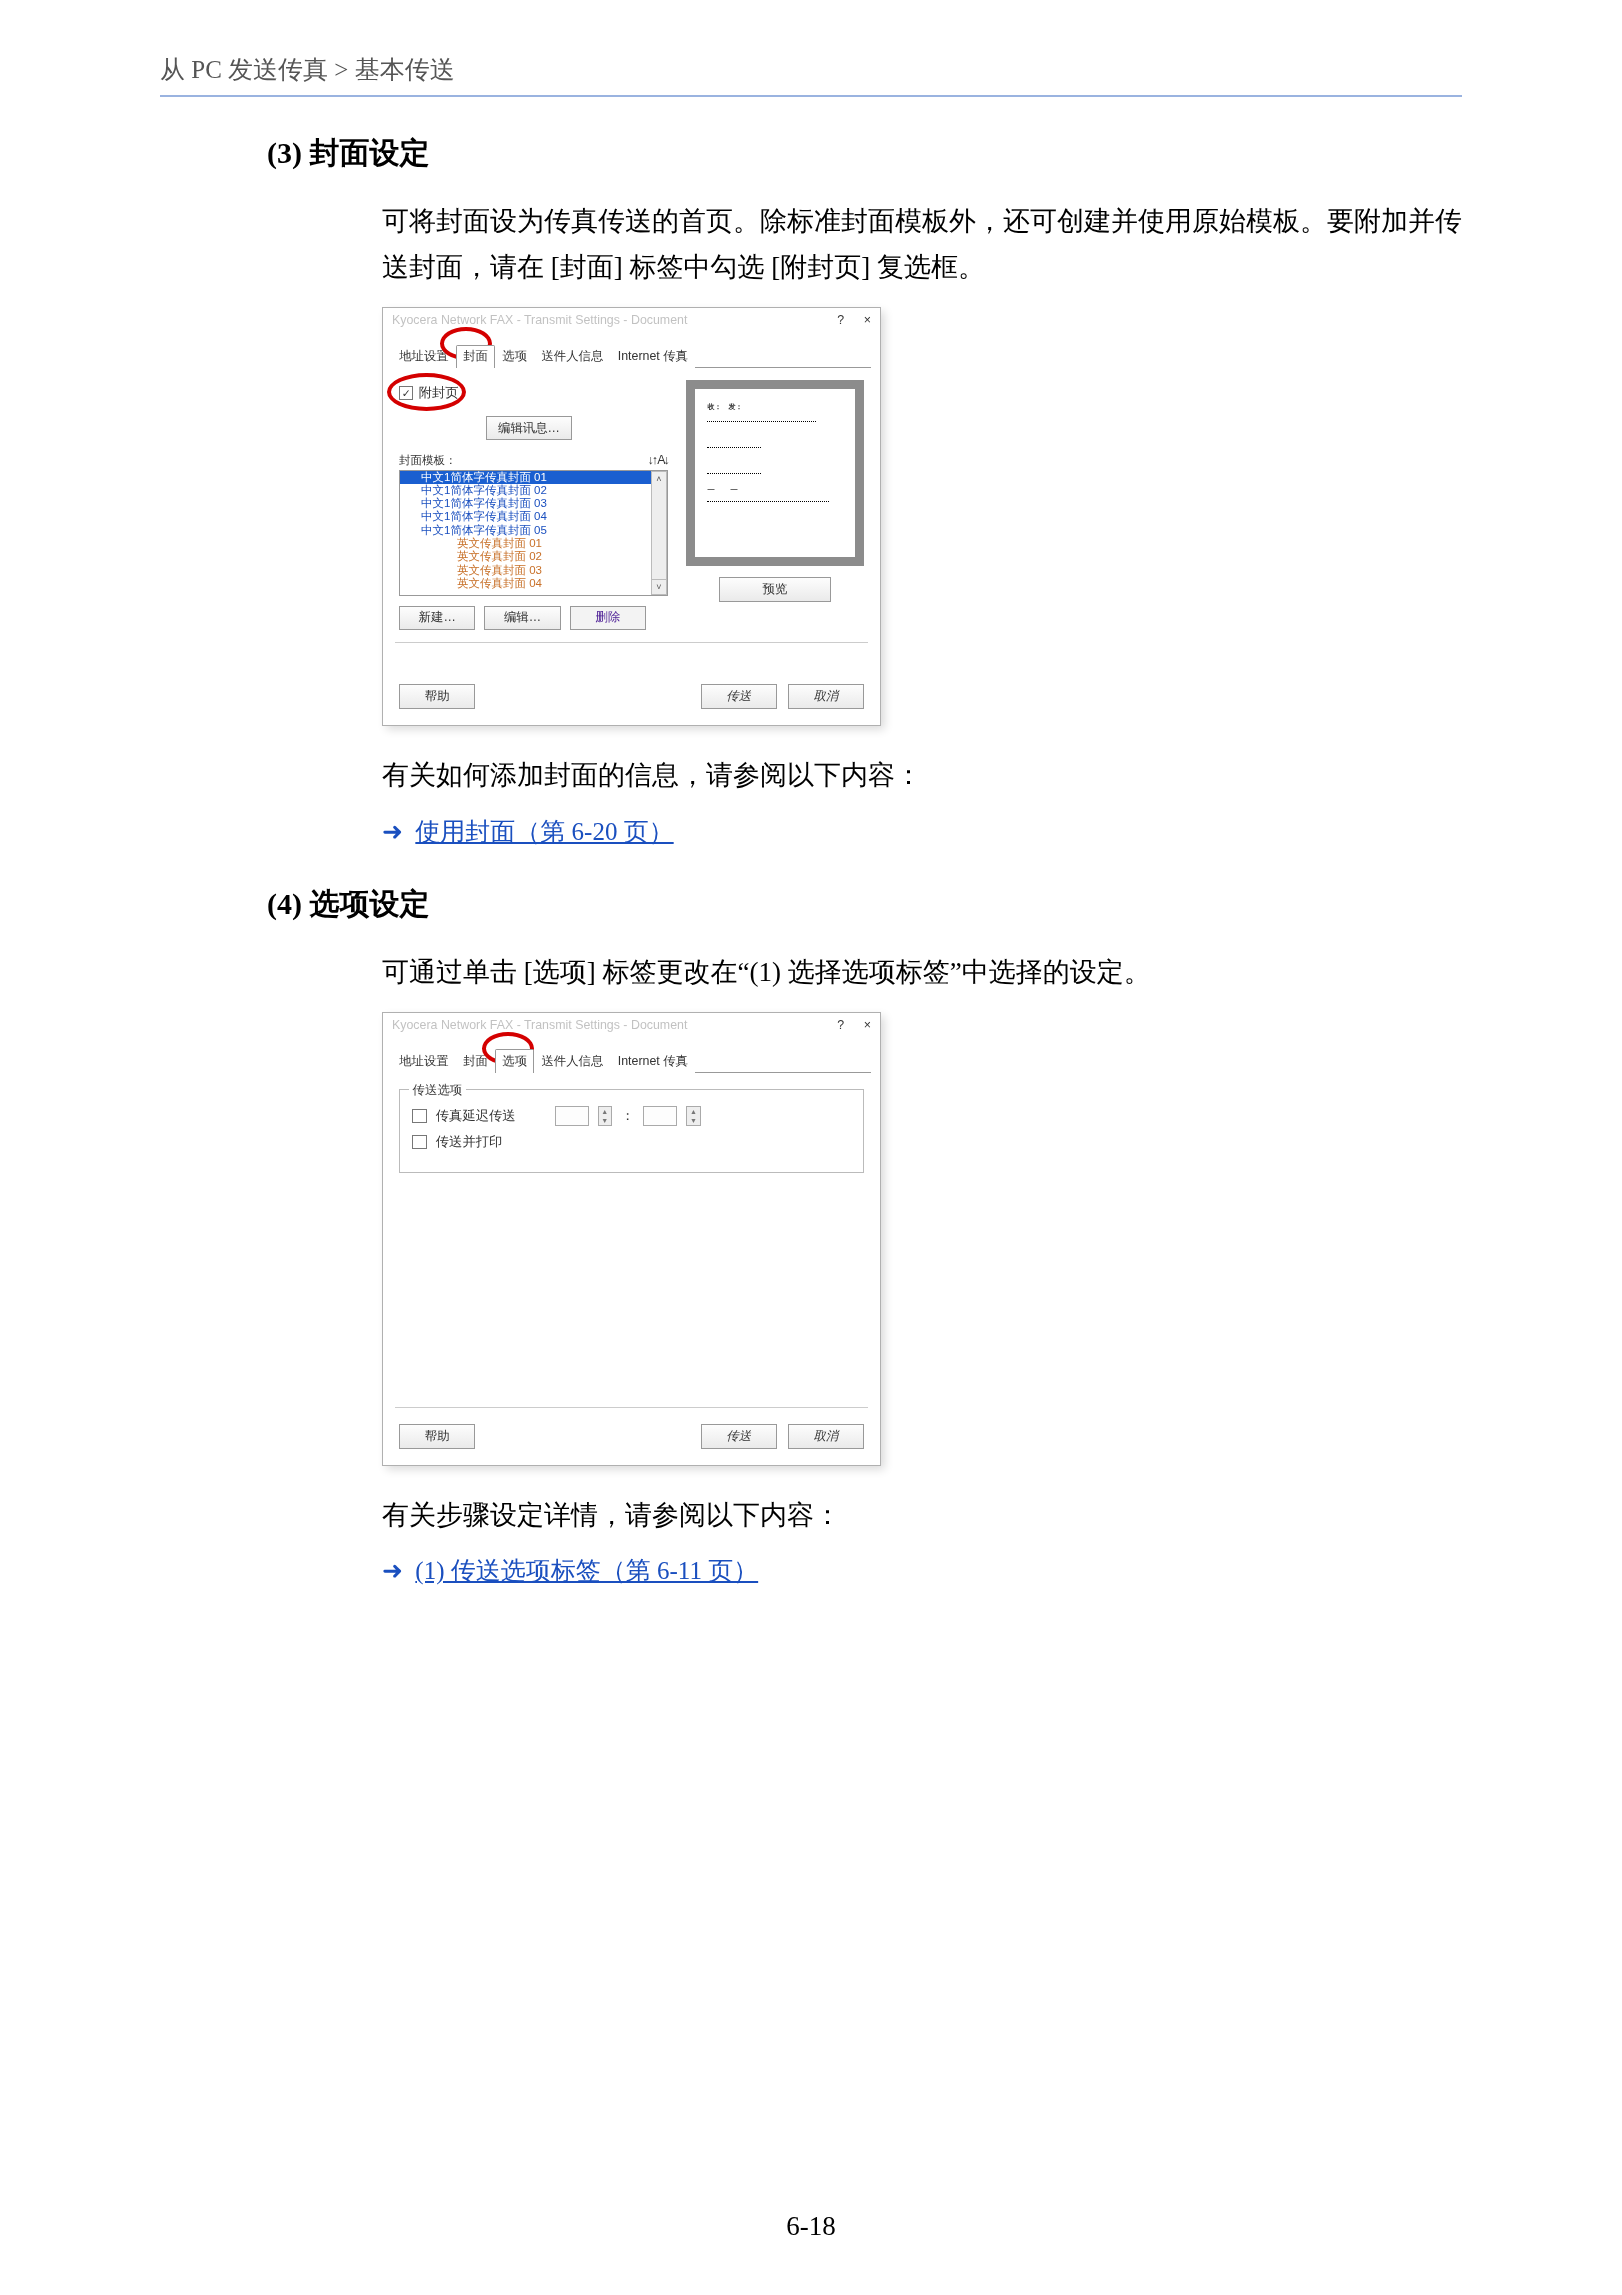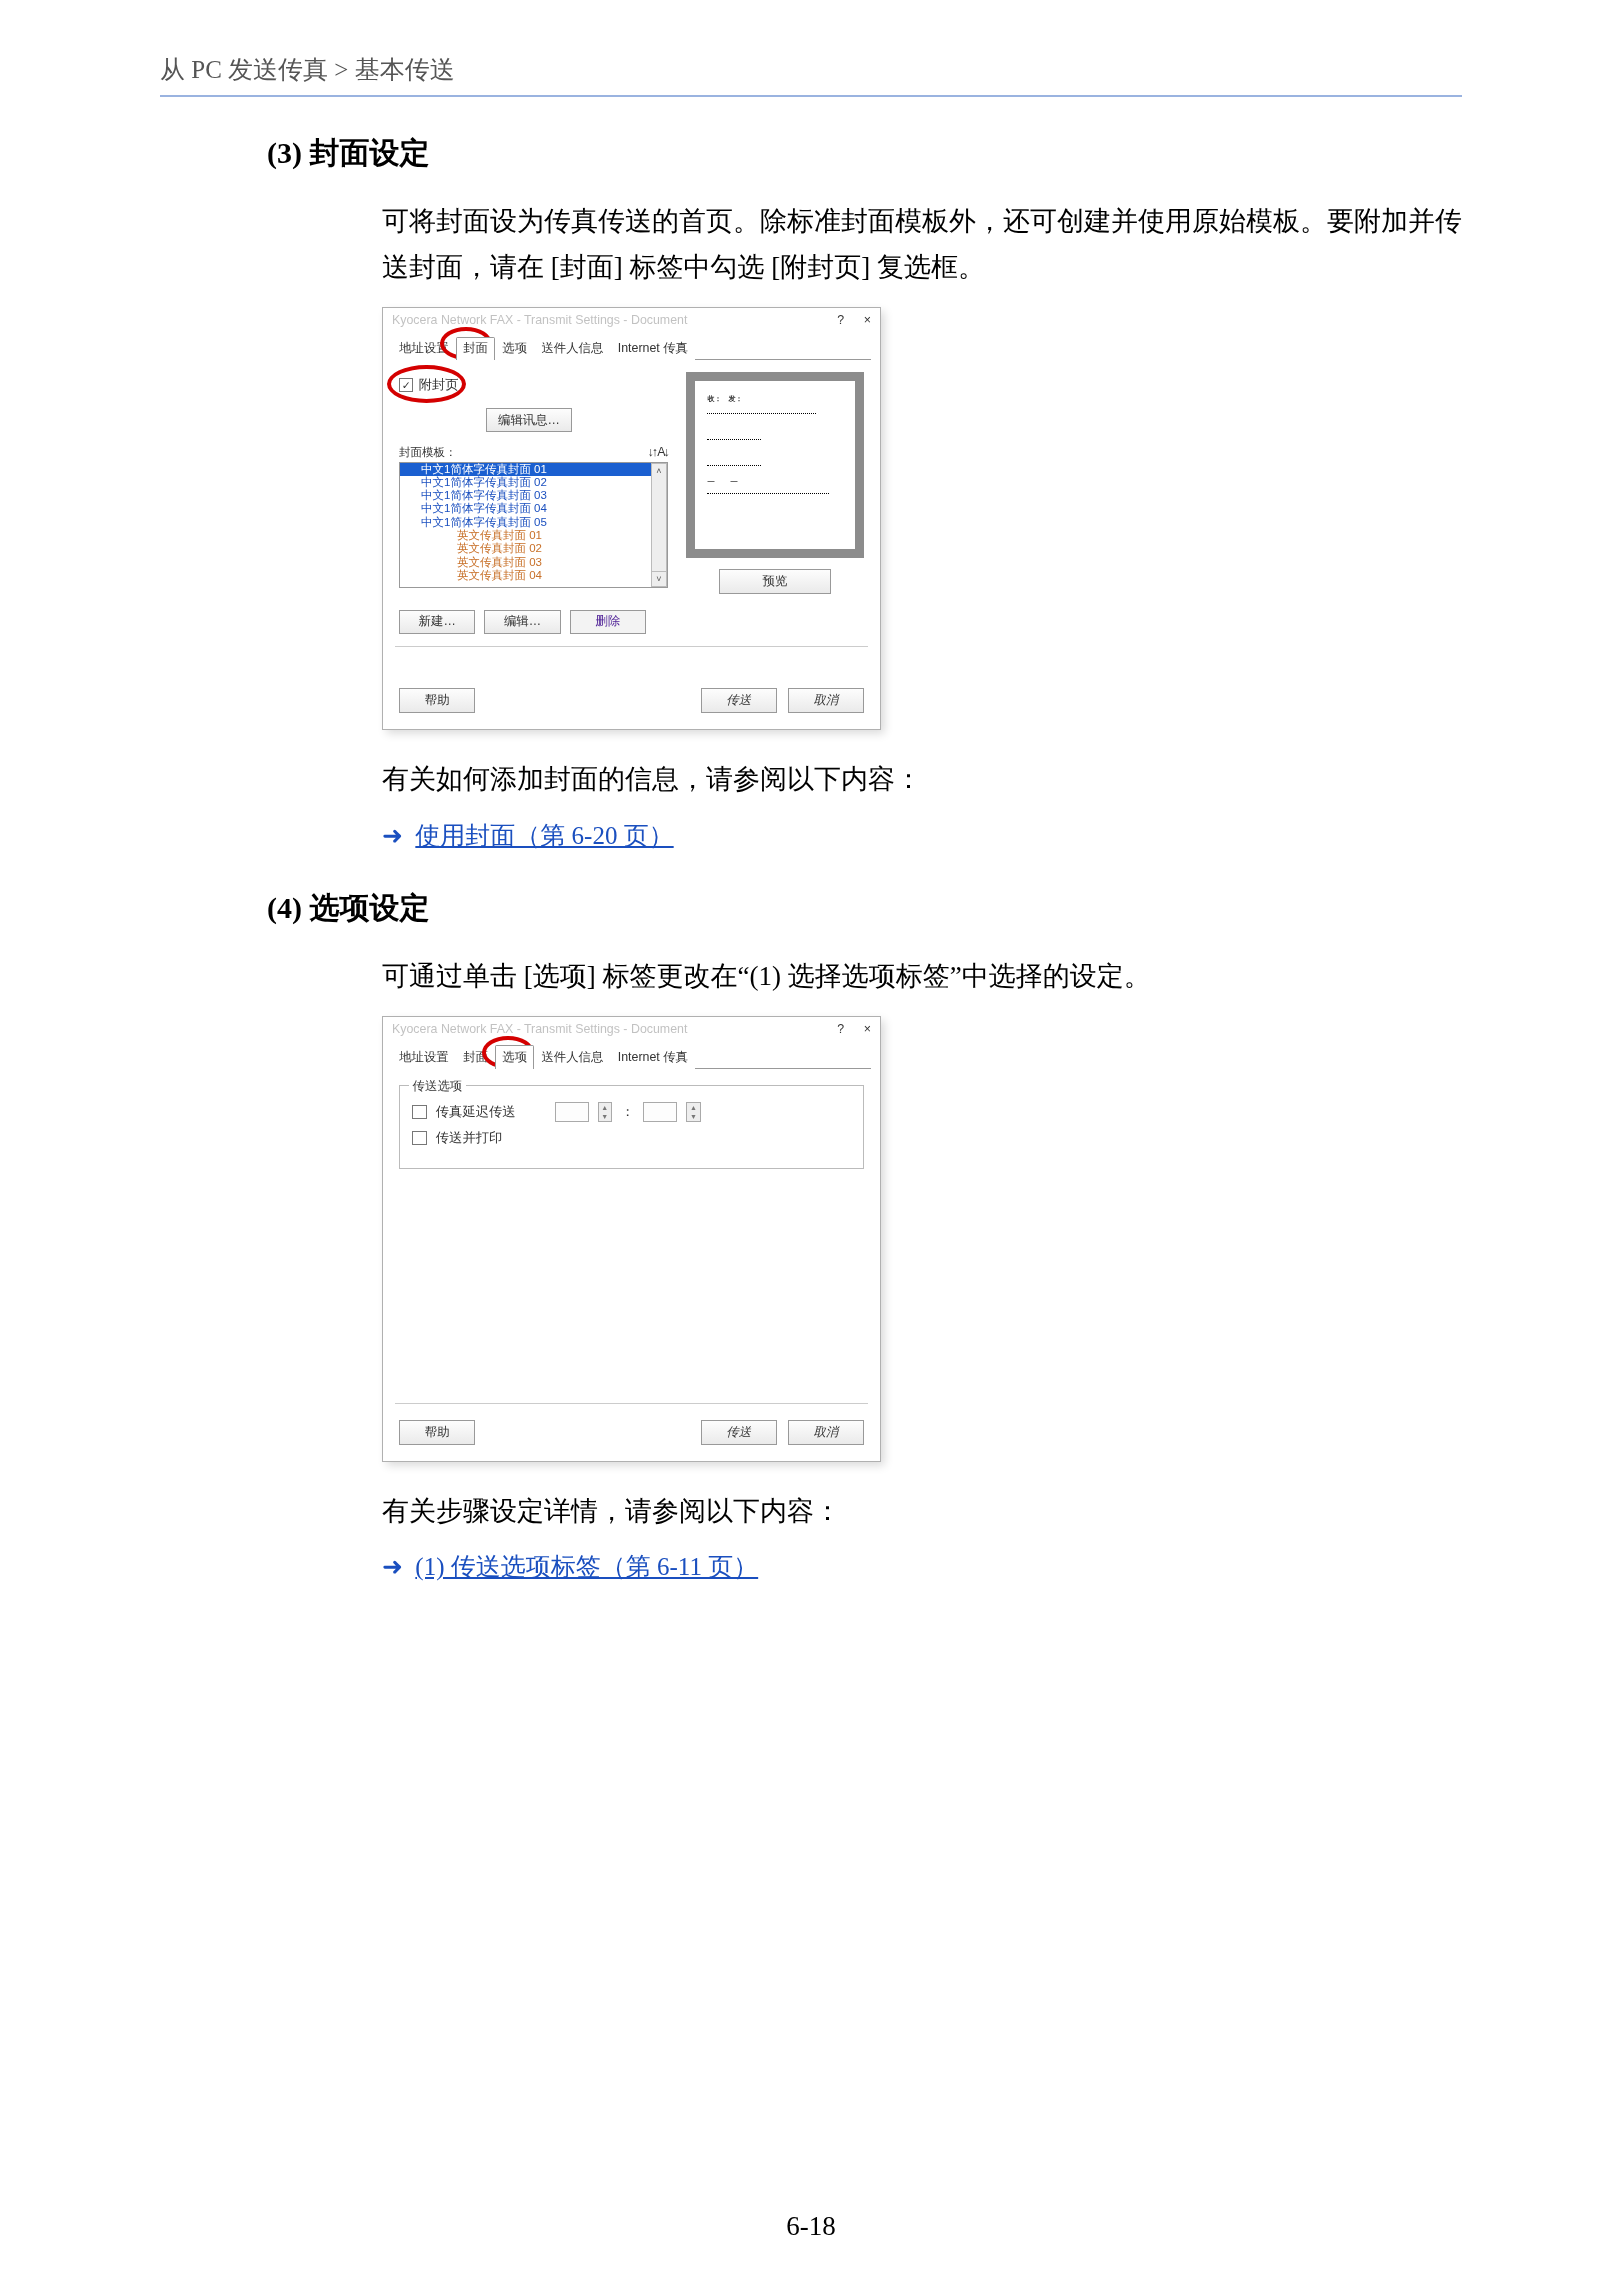--- a/index.html
+++ b/index.html
@@ -93,21 +93,21 @@
     filter: blur(0.4px);
     opacity: 0.6;
   }
   .close-icon, .help-icon {
     cursor: default;
   }
   .tabs {
     display: flex;
     align-items: flex-end;
     padding: 0 9px;
-    margin-top: 5px;
+    margin-top: 13px;
     position: relative;
   }
   .tab {
     padding: 2.7px 6.2px;
     font-size: 12.4px;
     color: #333;
     border: 0.9px solid transparent;
     border-bottom: none;
     position: relative;
     top: 0.9px;
@@ -234,21 +234,21 @@
     width: 100%; height: 100%;
     background: #fff;
     position: relative;
     padding: 12.4px;
     box-sizing: border-box;
     font-size: 7px;
   }
   .pv-line { border-top: 0.9px dotted #000; margin: 9px 0; }
   .pv-label { font-weight: bold; }
   .d1-btn-row {
-    display:flex; gap:9px; margin-top:22px;
+    display:flex; gap:9px; margin-top:10px;
   }
   .d1-bottom-row {
     display:flex; justify-content:center; align-items:center;
     gap: 18px;
     margin: 0 0 9px 0;
   }
   .dialog-footer {
     display:flex;
     justify-content: space-between;
     padding: 41px 16px 16px 16px;

